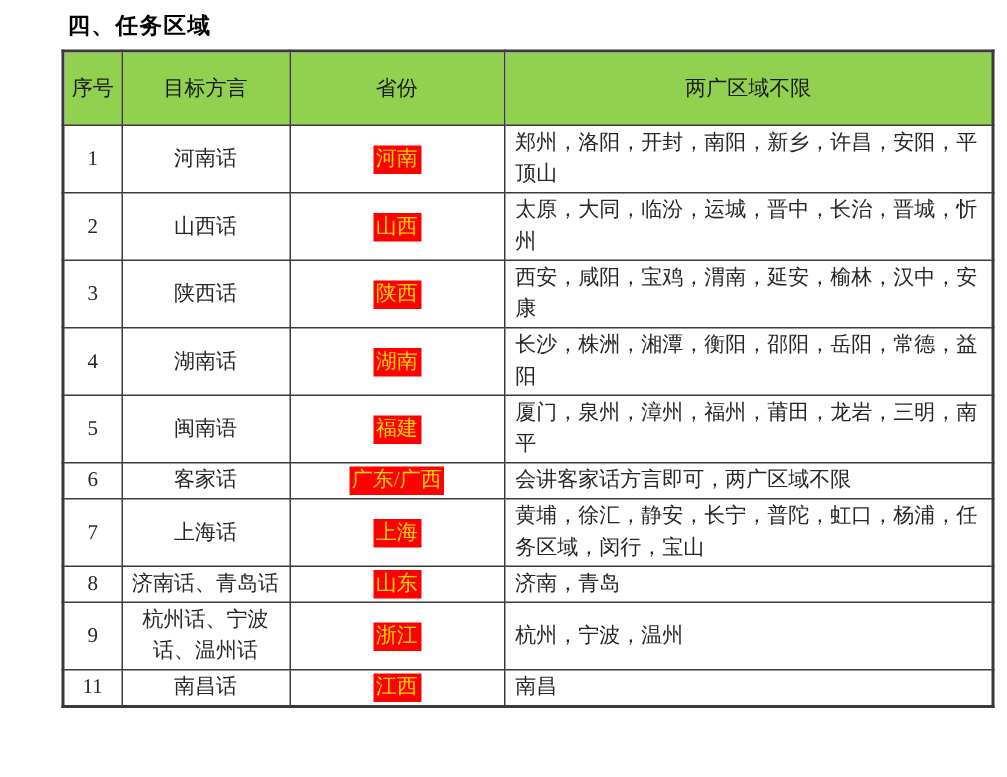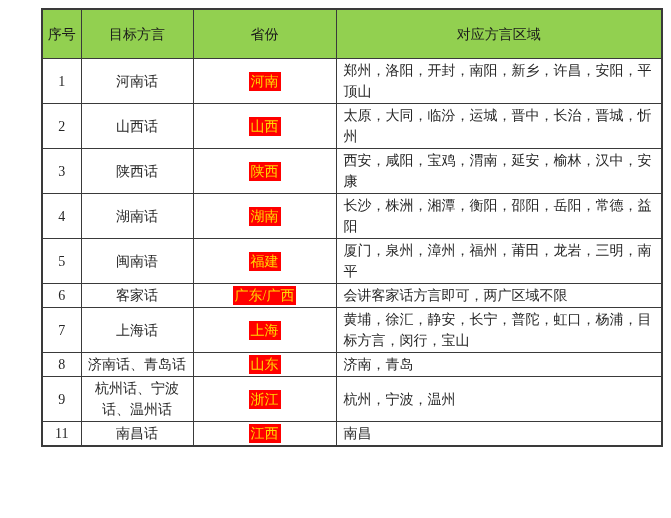--- a/index.html
+++ b/index.html
@@ -51,34 +51,35 @@
     color: var(--badge-text, #FFD800);
     font-weight: normal;
     padding: 0 2px;
     line-height: 19px;
   }
 </style>
 </head>
 <body>
 
 <div class="page">
+  <div class="doc-title">四、任务区域</div>
 
   <table class="region-table">
     <colgroup>
       <col class="c1">
         <col class="c2">
         <col class="c3">
         <col class="c4">
     </colgroup>
     <thead>
       <tr>
         <th>序号</th>
         <th>目标方言</th>
         <th>省份</th>
-        <th>对应方言区域</th>
+        <th>两广区域不限</th>
       </tr>
     </thead>
     <tbody>
       <tr class="tall">
         <td class="c-no">1</td>
         <td class="c-dialect">河南话</td>
         <td class="c-prov"><span class="prov-badge">河南</span></td>
         <td class="c-region">郑州，洛阳，开封，南阳，新乡，许昌，安阳，平顶山</td>
       </tr>
       <tr class="tall">
@@ -108,21 +109,21 @@
       <tr class="short">
         <td class="c-no">6</td>
         <td class="c-dialect">客家话</td>
         <td class="c-prov"><span class="prov-badge">广东/广西</span></td>
         <td class="c-region">会讲客家话方言即可，两广区域不限</td>
       </tr>
       <tr class="tall">
         <td class="c-no">7</td>
         <td class="c-dialect">上海话</td>
         <td class="c-prov"><span class="prov-badge">上海</span></td>
-        <td class="c-region">黄埔，徐汇，静安，长宁，普陀，虹口，杨浦，目标方言，闵行，宝山</td>
+        <td class="c-region">黄埔，徐汇，静安，长宁，普陀，虹口，杨浦，任务区域，闵行，宝山</td>
       </tr>
       <tr class="short">
         <td class="c-no">8</td>
         <td class="c-dialect">济南话、青岛话</td>
         <td class="c-prov"><span class="prov-badge">山东</span></td>
         <td class="c-region">济南，青岛</td>
       </tr>
       <tr class="tall">
         <td class="c-no">9</td>
         <td class="c-dialect">杭州话、宁波话、温州话</td>

